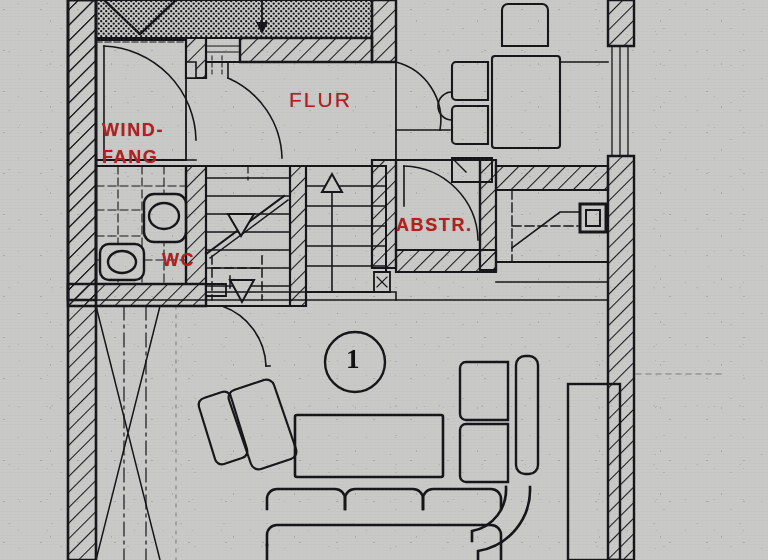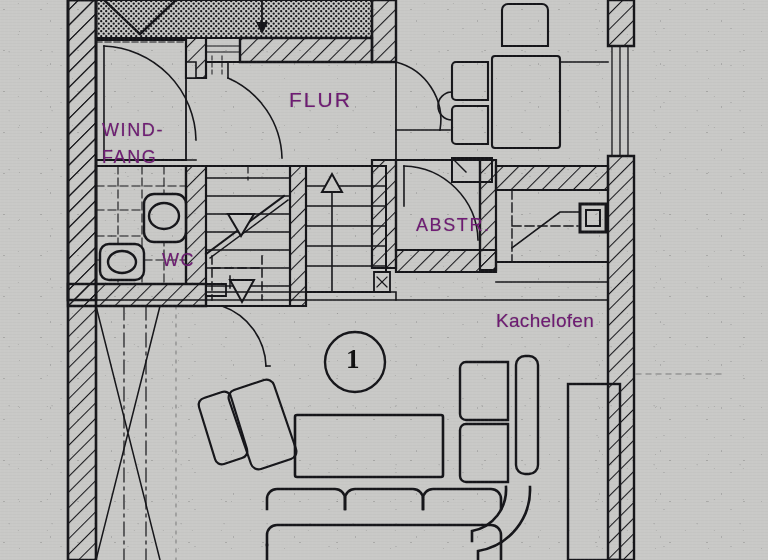--- a/index.html
+++ b/index.html
@@ -29,28 +29,28 @@
   }
   #grain2{
     position:absolute;inset:0;pointer-events:none;opacity:.22;
     background-image:
       repeating-linear-gradient(0deg, rgba(0,0,0,.10) 0 1px, transparent 1px 3px),
       repeating-linear-gradient(90deg, rgba(255,255,255,.10) 0 1px, transparent 1px 4px);
   }
   svg#draw{position:absolute;left:0;top:0;width:768px;height:560px;}
   .lbl{
     position:absolute;
-    color:#701a75;
+    color:#b91c1c;
     white-space:pre;
     font-family:"Liberation Sans", sans-serif;
     letter-spacing:.5px;
     text-shadow:0 0 1px rgba(60,60,60,.5);
   }
   .lbl-room{font-size:21px;font-weight:400;letter-spacing:2px;}
-  .lbl-small{font-size:18px;font-weight:400;letter-spacing:1.6px;line-height:28px;}
+  .lbl-small{font-size:18px;font-weight:700;letter-spacing:1.6px;line-height:28px;}
   .lbl-ofen{font-size:19px;letter-spacing:.3px;}
   .num{
     position:absolute;
     font-size:27px;font-weight:700;color:#111;
     font-family:"Liberation Serif", serif;
   }
 </style>
 </head>
 <body>
 
@@ -274,23 +274,22 @@
     </g>
   </svg>
 
   <div class="lbl lbl-small" style="left:102px; top:116px;">WIND-</div>
   <div class="lbl lbl-small" style="left:102px; top:143px;text-align:center;">FANG</div>
 
   <div class="lbl lbl-small" style="left:162px; top:246px;">WC</div>
 
   <div class="lbl lbl-room" style="left:289px; top:88px;">FLUR</div>
 
-  <div class="lbl lbl-small" style="left:396px; top:211px;margin-left:20px;">ABSTR.</div>
-
-  <div class="lbl lbl-ofen" style="left:496px; top:310px;">Kachelofen</div>
+  <div class="lbl lbl-small" style="left:396px; top:211px;">ABSTR.</div>
+
 
   <svg style="position:absolute;left:323px;top:330px;width:64px;height:64px;" viewBox="0 0 64 64">
     <ellipse cx="32" cy="32" rx="30" ry="30" fill="none" stroke="#16161a" stroke-width="2.4"></ellipse>
   </svg>
   <div class="num" style="left:346px; top:344px;">1</div>
 
   <div id="grain"></div>
   <div id="grain2"></div>
 </div>
 

